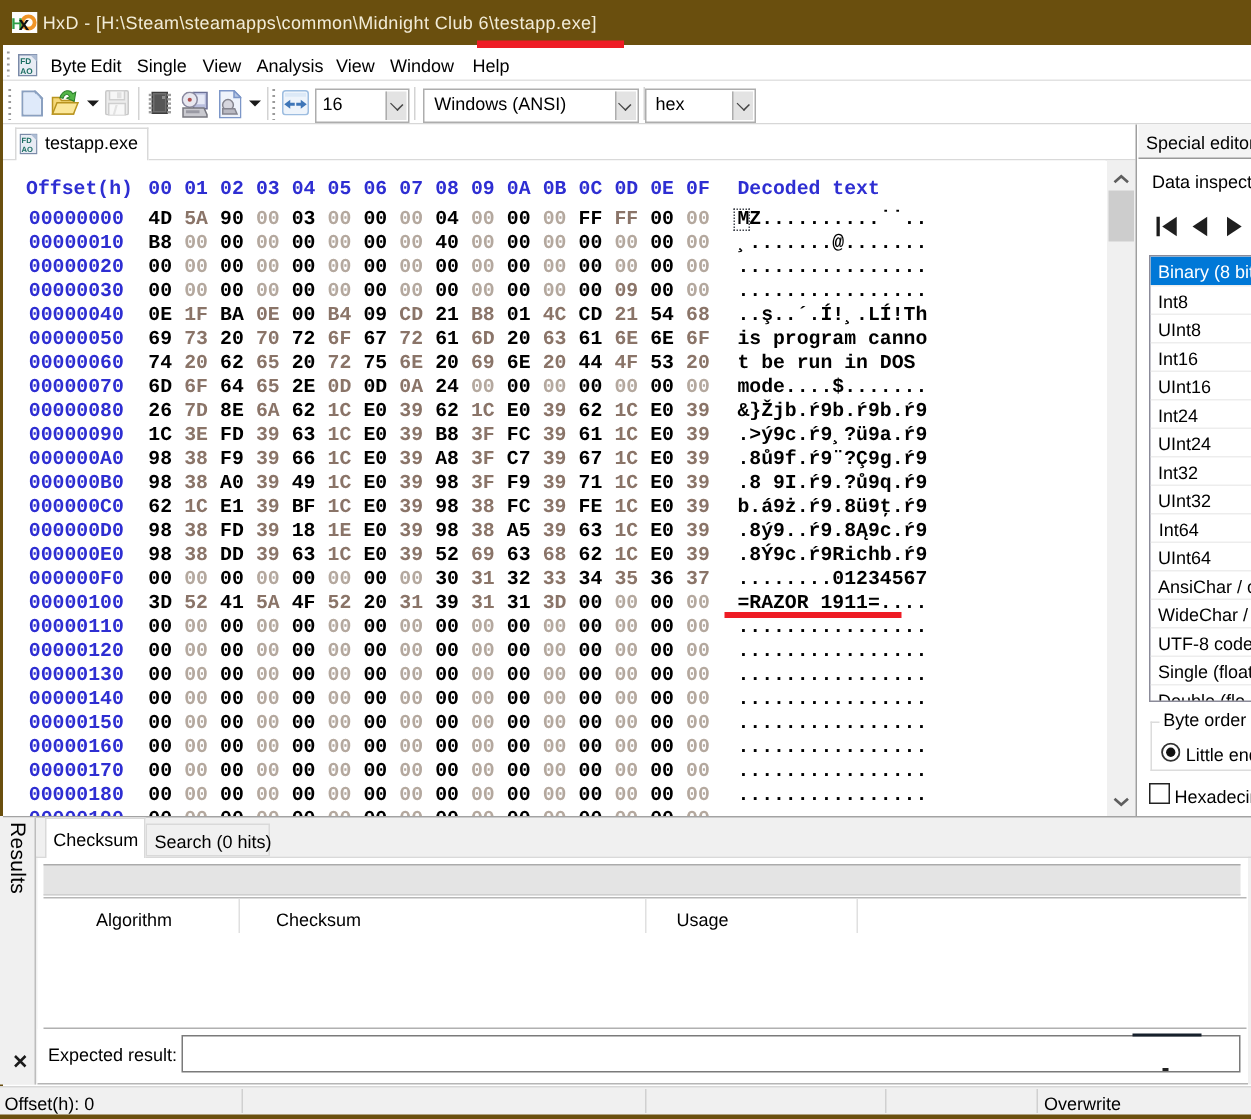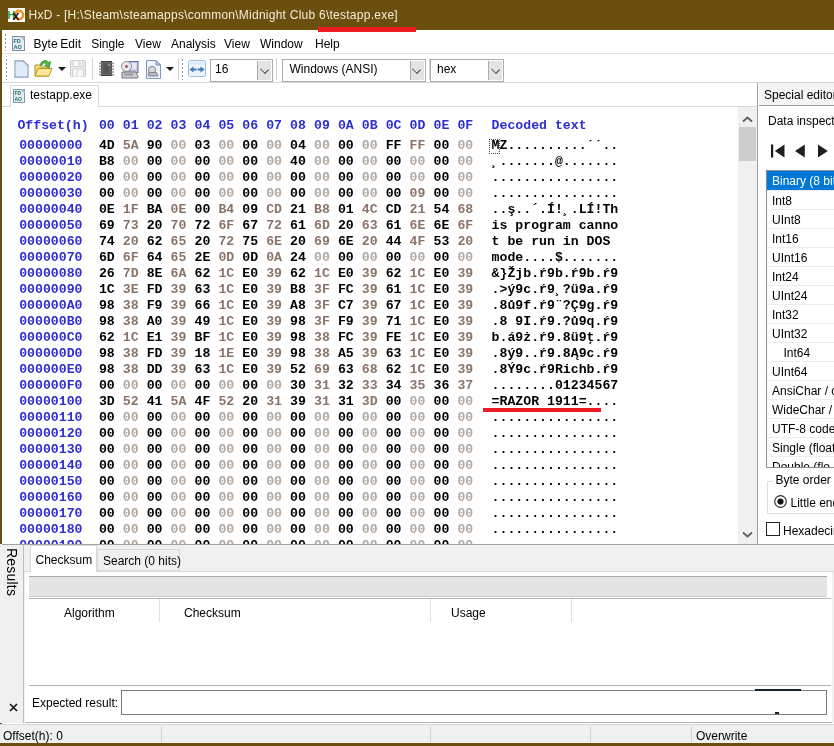--- a/index.html
+++ b/index.html
@@ -200,21 +200,21 @@
 <div style="position:absolute;left:0;top:114px;width:70px;height:19px;border-top:1px solid #ededed;box-sizing:border-box;">
         <span style="position:absolute;left:5.5px;top:3px;white-space:nowrap;">UInt24</span>
       </div>
 <div style="position:absolute;left:0;top:133px;width:70px;height:19px;border-top:1px solid #ededed;box-sizing:border-box;">
         <span style="position:absolute;left:5.5px;top:3px;white-space:nowrap;">Int32</span>
       </div>
 <div style="position:absolute;left:0;top:152px;width:70px;height:19px;border-top:1px solid #ededed;box-sizing:border-box;">
         <span style="position:absolute;left:5.5px;top:3px;white-space:nowrap;">UInt32</span>
       </div>
 <div style="position:absolute;left:0;top:171px;width:70px;height:19px;border-top:1px solid #ededed;box-sizing:border-box;">
-        <span style="position:absolute;left:17px;top:3px;white-space:nowrap;">Int64</span>
+        <span style="position:absolute;left:6px;top:3px;white-space:nowrap;">Int64</span>
       </div>
 <div style="position:absolute;left:0;top:190px;width:70px;height:19px;border-top:1px solid #ededed;box-sizing:border-box;">
         <span style="position:absolute;left:5.5px;top:3px;white-space:nowrap;">UInt64</span>
       </div>
 <div style="position:absolute;left:0;top:209px;width:70px;height:19px;border-top:1px solid #ededed;box-sizing:border-box;">
         <span style="position:absolute;left:5.5px;top:3px;white-space:nowrap;">AnsiChar / c</span>
       </div>
 <div style="position:absolute;left:0;top:228px;width:70px;height:19px;border-top:1px solid #ededed;box-sizing:border-box;">
         <span style="position:absolute;left:5.5px;top:3px;white-space:nowrap;">WideChar / </span>
       </div>

